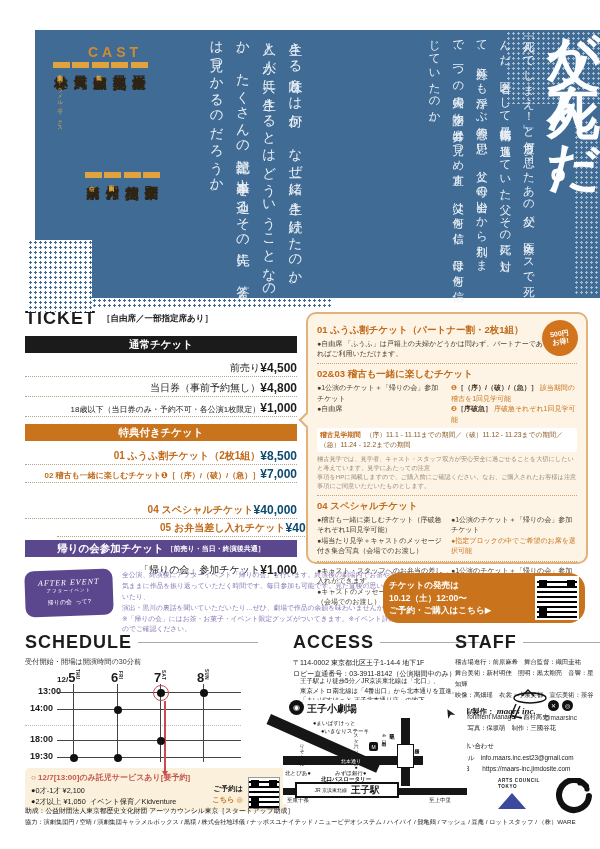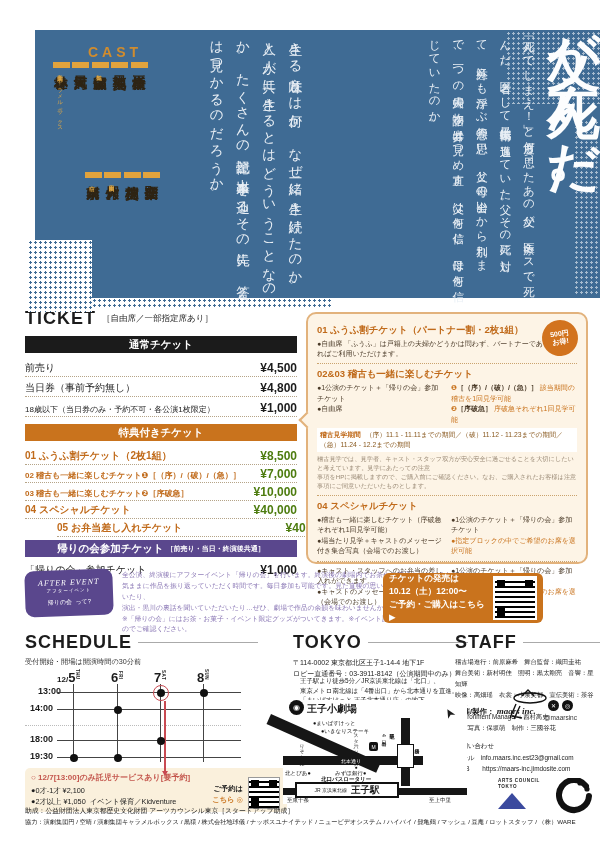--- a/index.html
+++ b/index.html
@@ -22,32 +22,32 @@
   .cast-group{position:absolute;writing-mode:vertical-rl;z-index:4;}
   .cg1{left:50px;top:62px;height:200px;}
   .cg2{left:82px;top:172px;height:126px;}
   .cast-col{margin:0 1.5px;}
   .cast-name{display:inline;background:#e1a33d;color:#2e2414;font-weight:bold;font-size:13.5px;padding:3px 1px;line-height:1.15;}
   .cast-aff{display:inline;font-size:5.5px;color:#e0a845;margin-top:3px;letter-spacing:0;}
   
   .sec-head{position:absolute;display:flex;align-items:center;gap:6px;}
   .sec-head h2{margin:0;font-size:18px;font-weight:900;letter-spacing:1px;font-stretch:condensed;}
   .sec-head .rule{height:1px;background:#aaa;}
-  .bracket-note{font-size:8.5px;font-weight:normal;}
+  .bracket-note{font-size:8.5px;font-weight:bold;}
   
   .bar{position:absolute;left:25px;width:272px;height:17px;color:#fff;font-size:10.5px;font-weight:bold;
        display:flex;align-items:center;justify-content:center;}
   .bar-black{background:#1b1b1b;}
   .bar-orange{background:#c9731d;}
   .bar-purple{background:#5a478d;}
-  .trow{position:absolute;left:25px;width:272px;height:17px;display:flex;align-items:flex-end;justify-content:space-between;
+  .trow{position:absolute;left:25px;width:272px;height:17px;display:flex;align-items:flex-end;justify-content:flex-end;
         border-bottom:1px dotted #b5a488;font-size:10px;padding-bottom:1px;}
   .trow .price{font-weight:bold;font-size:12px;}
   .trow-orange{color:#c06a1a;font-weight:bold;}
-  .trow-orange .price{color:#4d7c0f;}
+  .trow-orange .price{color:#0c4a6e;}
   .small-lbl{font-size:8px;}
   
   .panel{position:absolute;left:306px;top:312px;width:282px;height:252px;background:#fdf4e6;border:2px solid #e2b27c;border-radius:10px;
          padding:8px 9px;box-sizing:border-box;font-size:7px;color:#4a3a28;}
   .panel-tail{position:absolute;left:-7px;top:100px;width:10px;height:10px;background:#fdf4e6;border-left:2px solid #e2b27c;border-bottom:2px solid #e2b27c;transform:rotate(45deg);}
   .ptitle{color:#c06a1a;font-weight:bold;font-size:9.5px;margin:2px 0 2px;}
   .pdiv{border-top:1px dotted #caa36e;margin:4px 0;}
   .pcols{display:flex;gap:8px;}
   .pcols > div{flex:1;line-height:1.5;}
   .orange-t{color:#c9731d;}
@@ -59,21 +59,21 @@
   .num-circle{color:#c9731d;font-weight:bold;}
   
   .ae-badge{position:absolute;left:25px;top:570px;width:88px;height:46px;background:#5a478d;border-radius:9px;color:#fff;
             display:flex;flex-direction:column;align-items:center;justify-content:center;transform:rotate(-2deg);line-height:1.25;}
   .ae-badge .l1{font-family:"Liberation Serif",serif;font-style:italic;font-size:8px;letter-spacing:1px;}
   .ae-badge .l2{font-size:4.5px;letter-spacing:1px;}
   .ae-badge .l3{font-size:12px;font-weight:bold;}
   .ae-badge .l3 span{font-size:6px;font-weight:normal;}
   .ae-text{position:absolute;left:122px;top:570px;width:345px;font-size:6.8px;color:#8a77b5;line-height:1.6;}
   
-  .sale-box{position:absolute;left:383px;top:573px;width:160px;height:50px;background:#c9731d;border-radius:6px;color:#fff;
+  .sale-box{position:absolute;left:383px;top:573px;width:202px;height:50px;background:#c9731d;border-radius:16px;color:#fff;
             display:flex;align-items:center;padding:0 6px;box-sizing:border-box;gap:6px;}
   .sale-lines{flex:1;font-size:8.6px;font-weight:bold;line-height:1.5;}
   .qr{background:
       linear-gradient(#000 0 0) 2px 2px/8px 8px no-repeat,
       linear-gradient(#000 0 0) calc(100% - 2px) 2px/8px 8px no-repeat,
       linear-gradient(#000 0 0) 2px calc(100% - 2px)/8px 8px no-repeat,
       repeating-linear-gradient(0deg,#000 0 2px,#fff 2px 5px),
       repeating-linear-gradient(90deg,#000 0 2px,#fff 2px 5px);
       background-color:#fff;border:2px solid #fff;}
   .qr.dark-border{border:1px solid #999;}
@@ -176,24 +176,20 @@
     <span class="price">¥1,000</span>
   </div>
   <div class="bar bar-orange" style="top:424px;">特典付きチケット</div>
   <div class="trow trow-orange" style="top:446px;">
     <span>01 ふうふ割チケット（2枚1組）</span>
     <span class="price">¥8,500</span>
   </div>
   <div class="trow trow-orange" style="top:464px;">
     <span class="small-lbl">02 稽古も一緒に楽しむチケット❶［（序）/（破）/（急）］</span>
     <span class="price">¥7,000</span>
-  </div>
-  <div class="trow trow-orange" style="top:482px;">
-    <span class="small-lbl">03 稽古も一緒に楽しむチケット❷［序破急］</span>
-    <span class="price">¥10,000</span>
   </div>
   <div class="trow trow-orange" style="top:500px;">
     <span>04 スペシャルチケット</span>
     <span class="price">¥40,000</span>
   </div>
   <div class="trow trow-orange" style="top:518px;margin-left:32px;">
     <span>05 お弁当差し入れチケット</span>
     <span class="price">¥40,000</span>
   </div>
   <div class="bar bar-purple" style="top:540px;">
@@ -320,21 +316,21 @@
       <span>イベント保育／Kidventure</span>
     </div>
     <div class="cc-res">
       <span>ご予約は</span><br>
       <span class="orange-t">こちら ◎</span>
     </div>
     <div class="qr dark-border cc-qr"></div>
   </div>
 
   <div class="sec-head" style="left:293px;top:632px;">
-    <h2>TOKYO</h2>
+    <h2>ACCESS</h2>
     <div class="rule" style="width:100px;"></div>
   </div>
   <div class="addr">
     <div>〒114-0002 東京都北区王子1-14-4 地下1F</div>
     <div>ロビー直通番号：03-3911-8142（公演期間中のみ）</div>
   </div>
   <div class="dirs">
     <div>王子駅より徒歩5分／JR京浜東北線は「北口」、</div>
     <div>東京メトロ南北線は「4番出口」から北本通りを直進。</div>
     <div>「まいばすけっと 王子北本通り店」の地下。</div>

